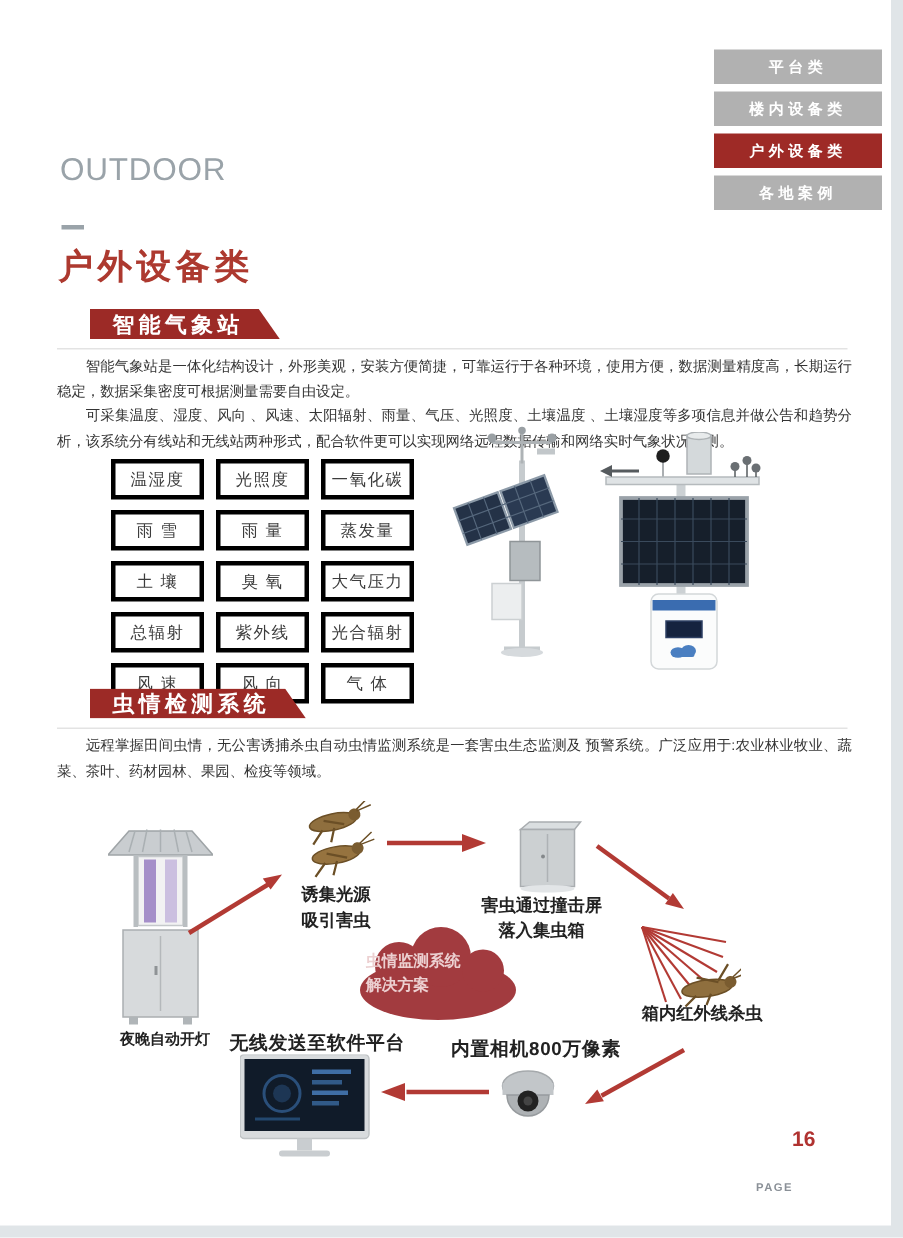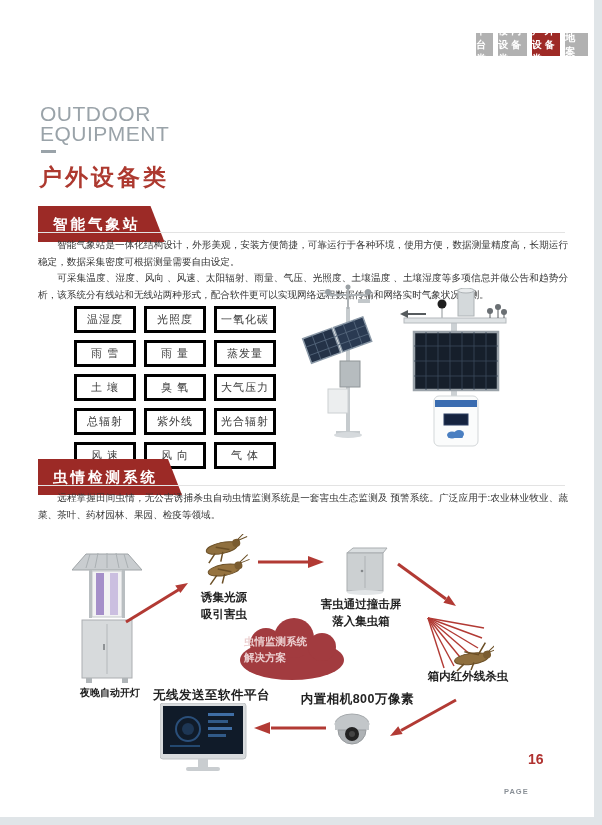--- a/index.html
+++ b/index.html
@@ -5,37 +5,37 @@
   html,body{margin:0;padding:0;}
   body{
     width:602px;height:825px;position:relative;
     background:#e0e5e8;
     font-family:"Liberation Sans","DejaVu Sans",sans-serif;
     -webkit-font-smoothing:antialiased;
   }
   .page{position:absolute;left:0;top:0;width:594px;height:817px;background:#ffffff;overflow:hidden;}
 
   
-  .nav-tabs{position:absolute;left:476px;top:33px;width:112px;display:flex;flex-direction:row;gap:5px;}
+  .nav-tabs{position:absolute;left:476px;top:33px;width:112px;display:flex;flex-direction:column;gap:5px;}
   .nav-tab{height:23px;background:#b1b1b1;color:#fff;font-size:10px;font-weight:bold;
     letter-spacing:3px;display:flex;align-items:center;justify-content:center;}
   .nav-tab.active{background:#9e2a26;}
 
   
   .title-en{position:absolute;left:40px;top:104px;font-size:21px;line-height:20px;
     color:#9aa3a9;letter-spacing:0.5px;font-weight:400;}
   .title-dash{position:absolute;left:41px;top:150px;width:15px;height:3px;background:#9aa3a9;}
   .title-zh{position:absolute;left:39px;top:162px;font-size:23px;font-weight:bold;
     color:#ad392f;letter-spacing:3px;}
 
   
-  .banner{position:absolute;height:36px;background:#9c2a26;color:#fff;font-weight:bold;
+  .banner{position:absolute;height:20px;background:#9c2a26;color:#fff;font-weight:bold;
     font-size:14.5px;letter-spacing:3px;display:flex;align-items:center;
     padding:0 24px 0 15px;
-    clip-path:polygon(0 0, calc(100% - 14px) 0, 100% 100%, 0 100%);}
+    clip-path:polygon(0 0, calc(100% - 14px) 0, 100% 100%, 0 100%);margin-left:22px;}
   .banner-line{position:absolute;left:38px;width:527px;height:1px;background:#e3e3e3;}
 
   .para{position:absolute;left:38px;width:530px;font-size:9.6px;line-height:16.5px;
     color:#343434;text-align:justify;}
   .para p{margin:0;text-indent:2em;}
 
   
   .sensor-grid{position:absolute;left:74px;top:306px;display:grid;
     grid-template-columns:repeat(3,62px);gap:7px 8px;}
   .sensor{height:21px;border:3px solid #000000;background:#fff;display:flex;
@@ -60,21 +60,20 @@
 
   <div class="nav-tabs">
     <div class="nav-tab">平台类</div>
     <div class="nav-tab">楼内设备类</div>
     <div class="nav-tab active">户外设备类</div>
     <div class="nav-tab">各地案例</div>
   </div>
 
   <div class="title-en">
     <div>OUTDOOR</div>
-    <div>EQUIPMENT</div>
   </div>
   <div class="title-dash"></div>
   <div class="title-zh">户外设备类</div>
 
   <div class="banner" style="left:38px;top:206px;">智能气象站</div>
   <div class="banner-line" style="top:232px;"></div>
 
   <div class="para" style="top:237px;">
     <p>智能气象站是一体化结构设计，外形美观，安装方便简捷，可靠运行于各种环境，使用方便，数据测量精度高，长期运行稳定，数据采集密度可根据测量需要自由设定。</p>
     <p>可采集温度、湿度、风向 、风速、太阳辐射、雨量、气压、光照度、土壤温度 、土壤湿度等多项信息并做公告和趋势分析，该系统分有线站和无线站两种形式，配合软件更可以实现网络远程数据传输和网络实时气象状况监测。</p>

